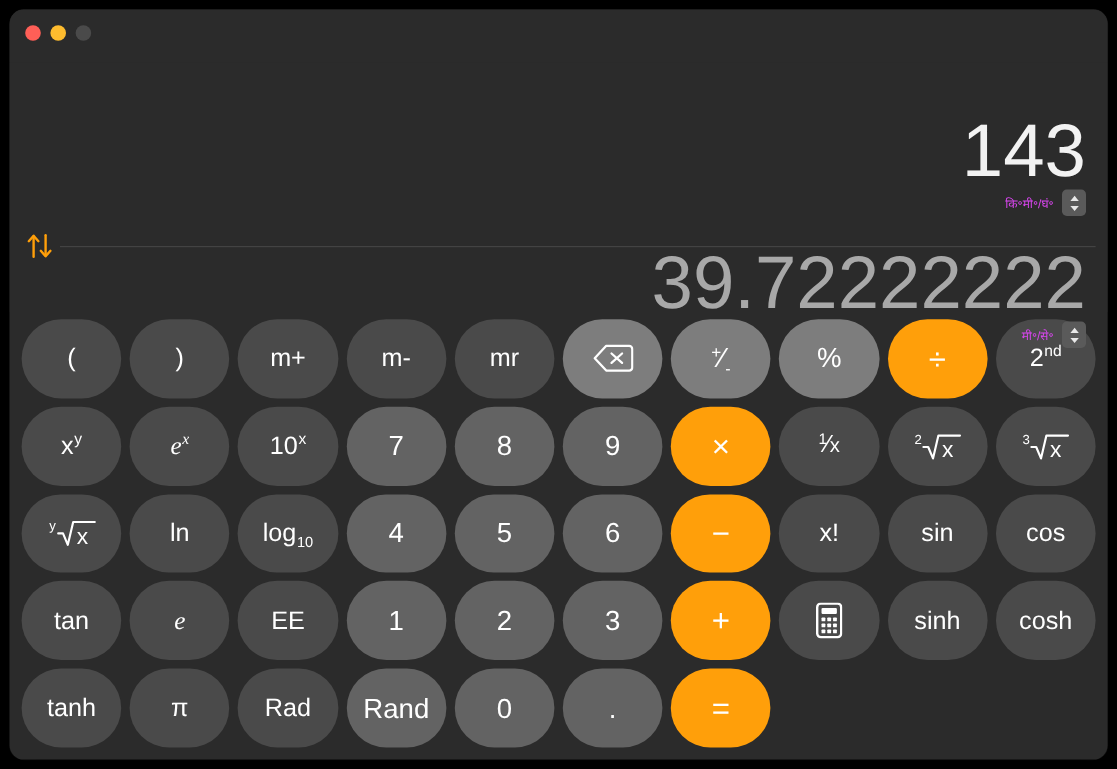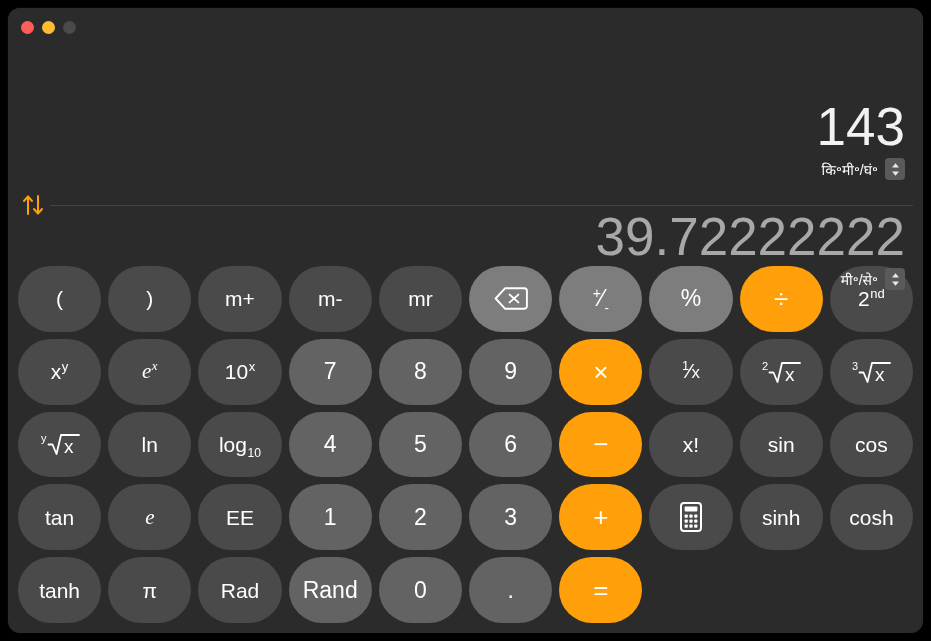--- a/index.html
+++ b/index.html
@@ -62,38 +62,38 @@
     position: absolute;
     right: 18px;
     display: flex;
     flex-direction: column;
     align-items: flex-end;
   }
   #row-top   { top: 48px; }
   #row-bot   { top: 158px; }
 
   .big-number {
-    font-size: 53px;
+    font-size: 62px;
     font-weight: 300;
     letter-spacing: 0px;
     line-height: 54px;
     color: #f2f2f2;
     white-space: nowrap;
   }
   .big-number.dim { color: #a8a8a8; }
 
   .unit-row {
     display: flex;
     align-items: center;
     gap: 7px;
     margin-top: 4px;
   }
   .unit-label {
-    font-size: 14px;
-    color: #ffffff;
+    font-size: 10px;
+    color: #d946ef;
     white-space: nowrap;
     font-family: "Liberation Sans", "DejaVu Sans", sans-serif;
   }
   .stepper {
     width: 20px;
     height: 22px;
     border-radius: 4px;
     background: #5a5a5a;
     display: flex;
     flex-direction: column;

